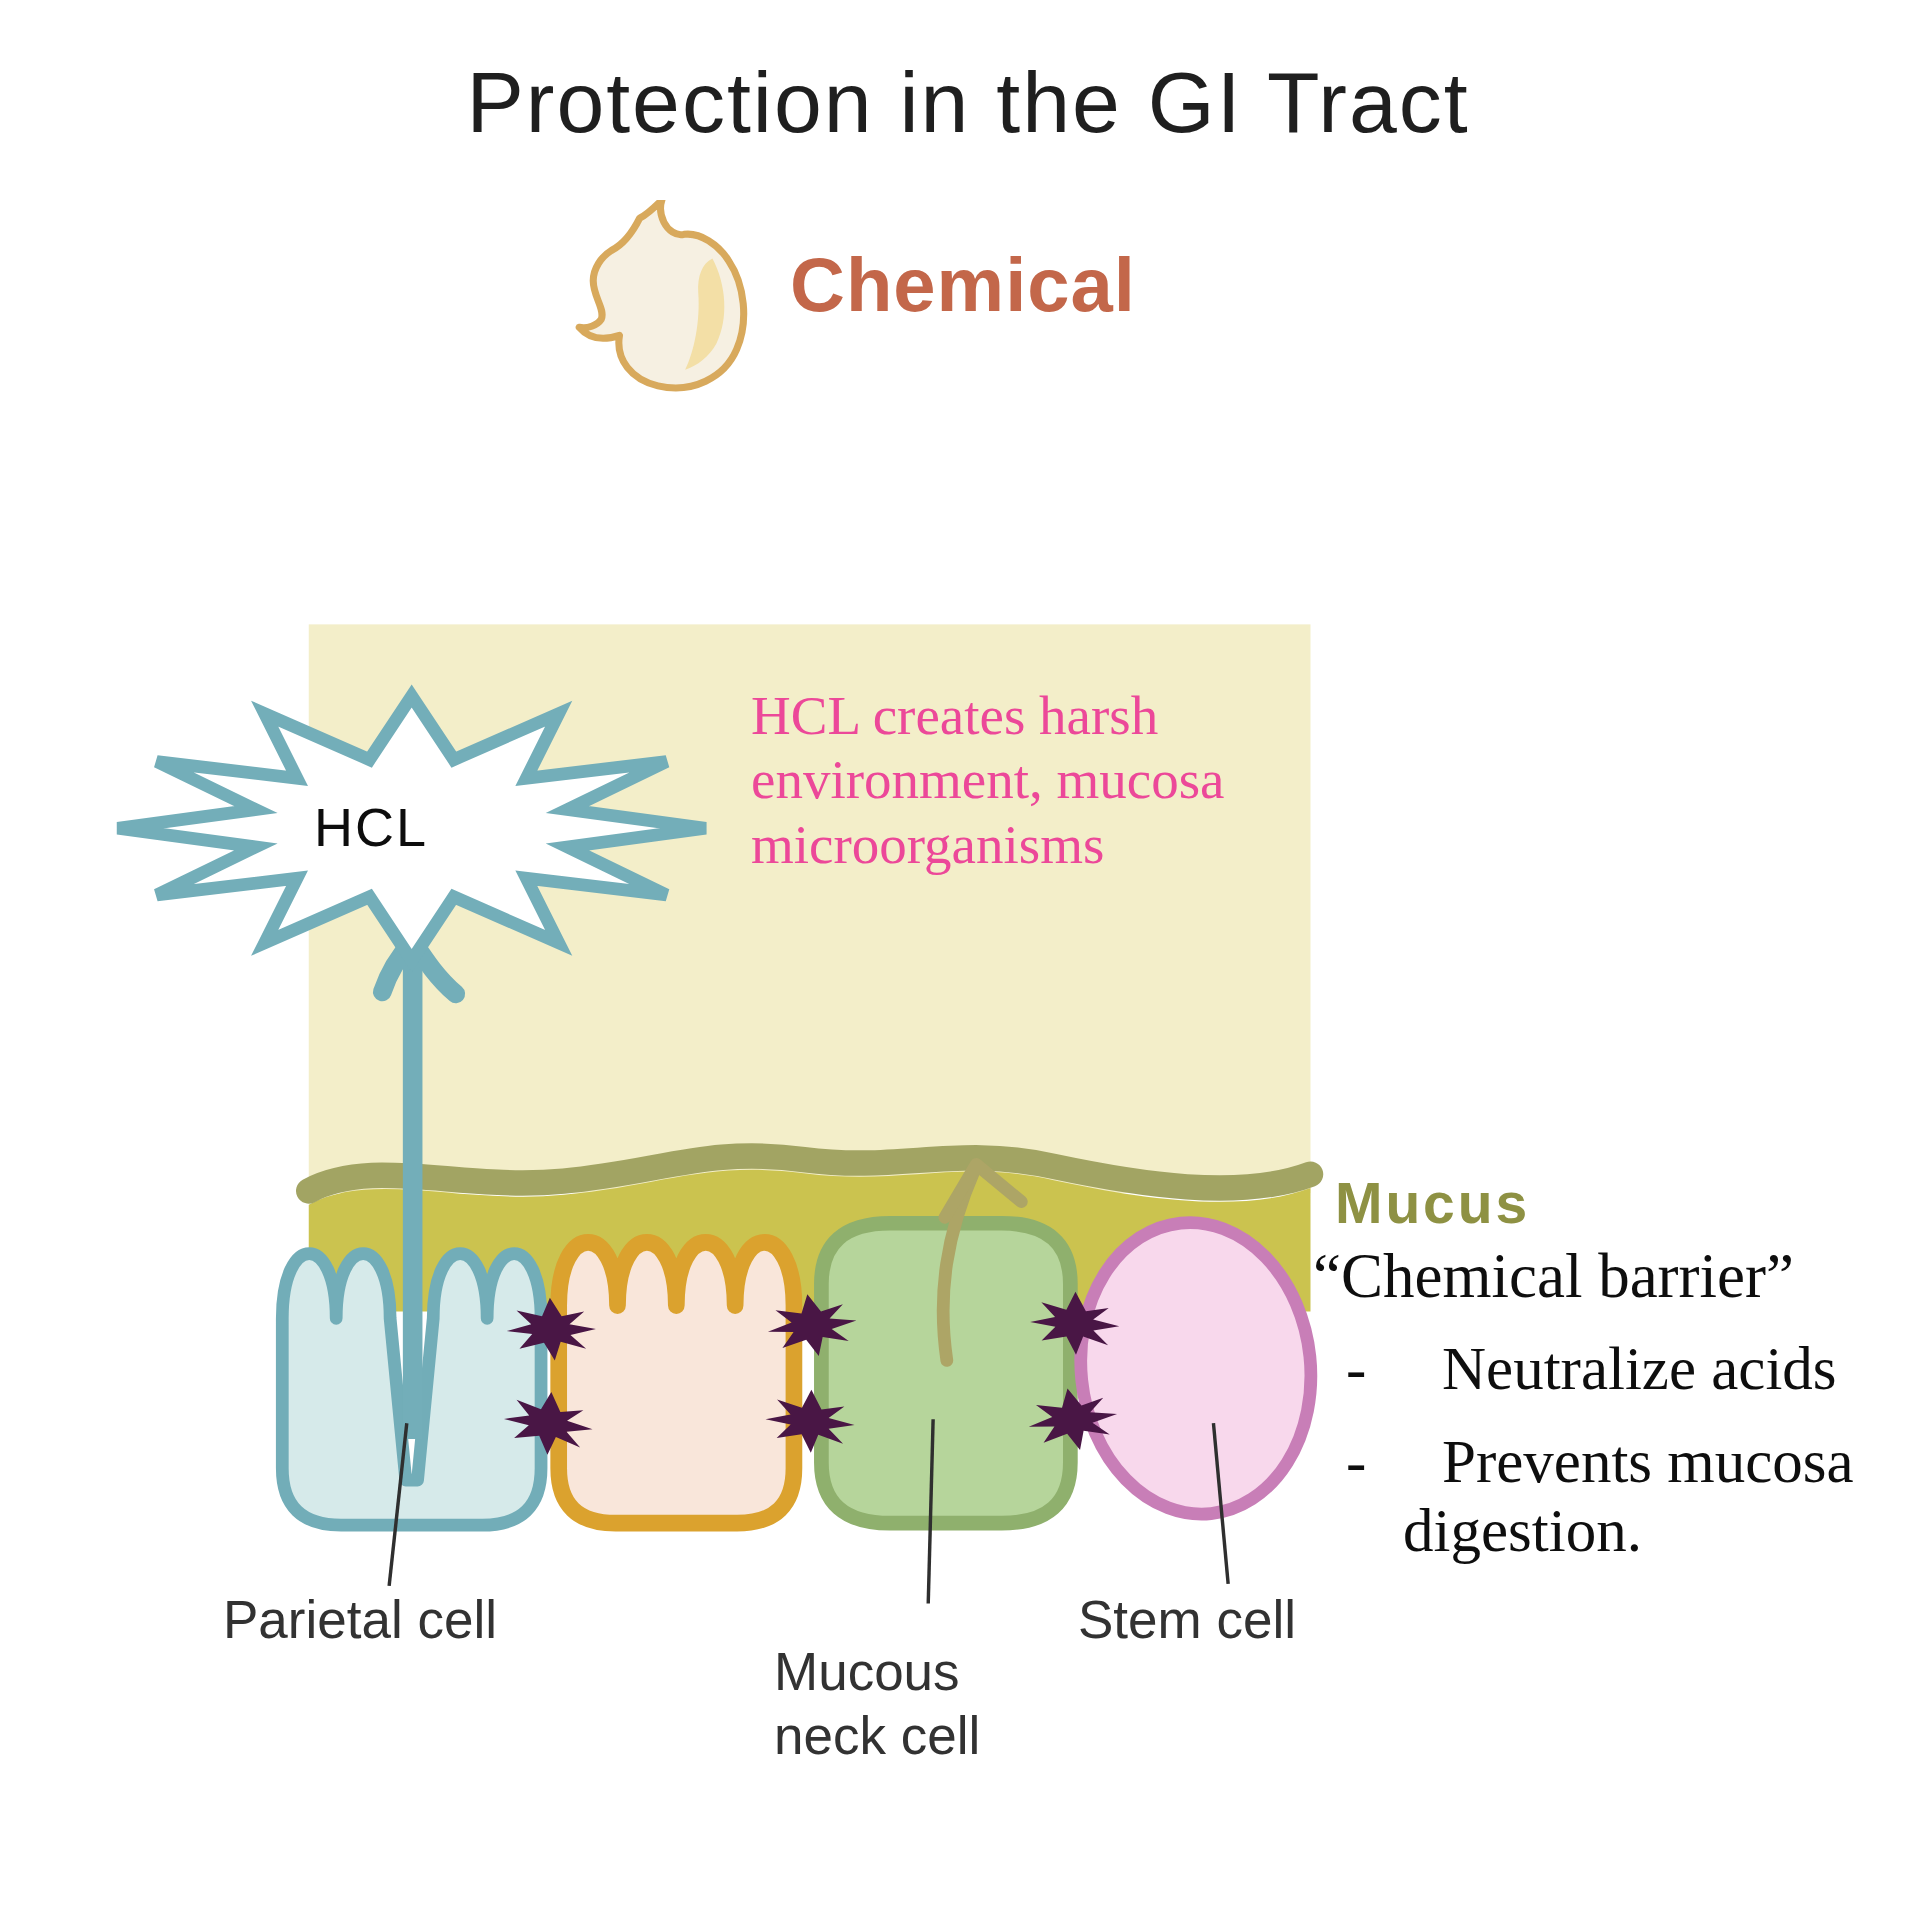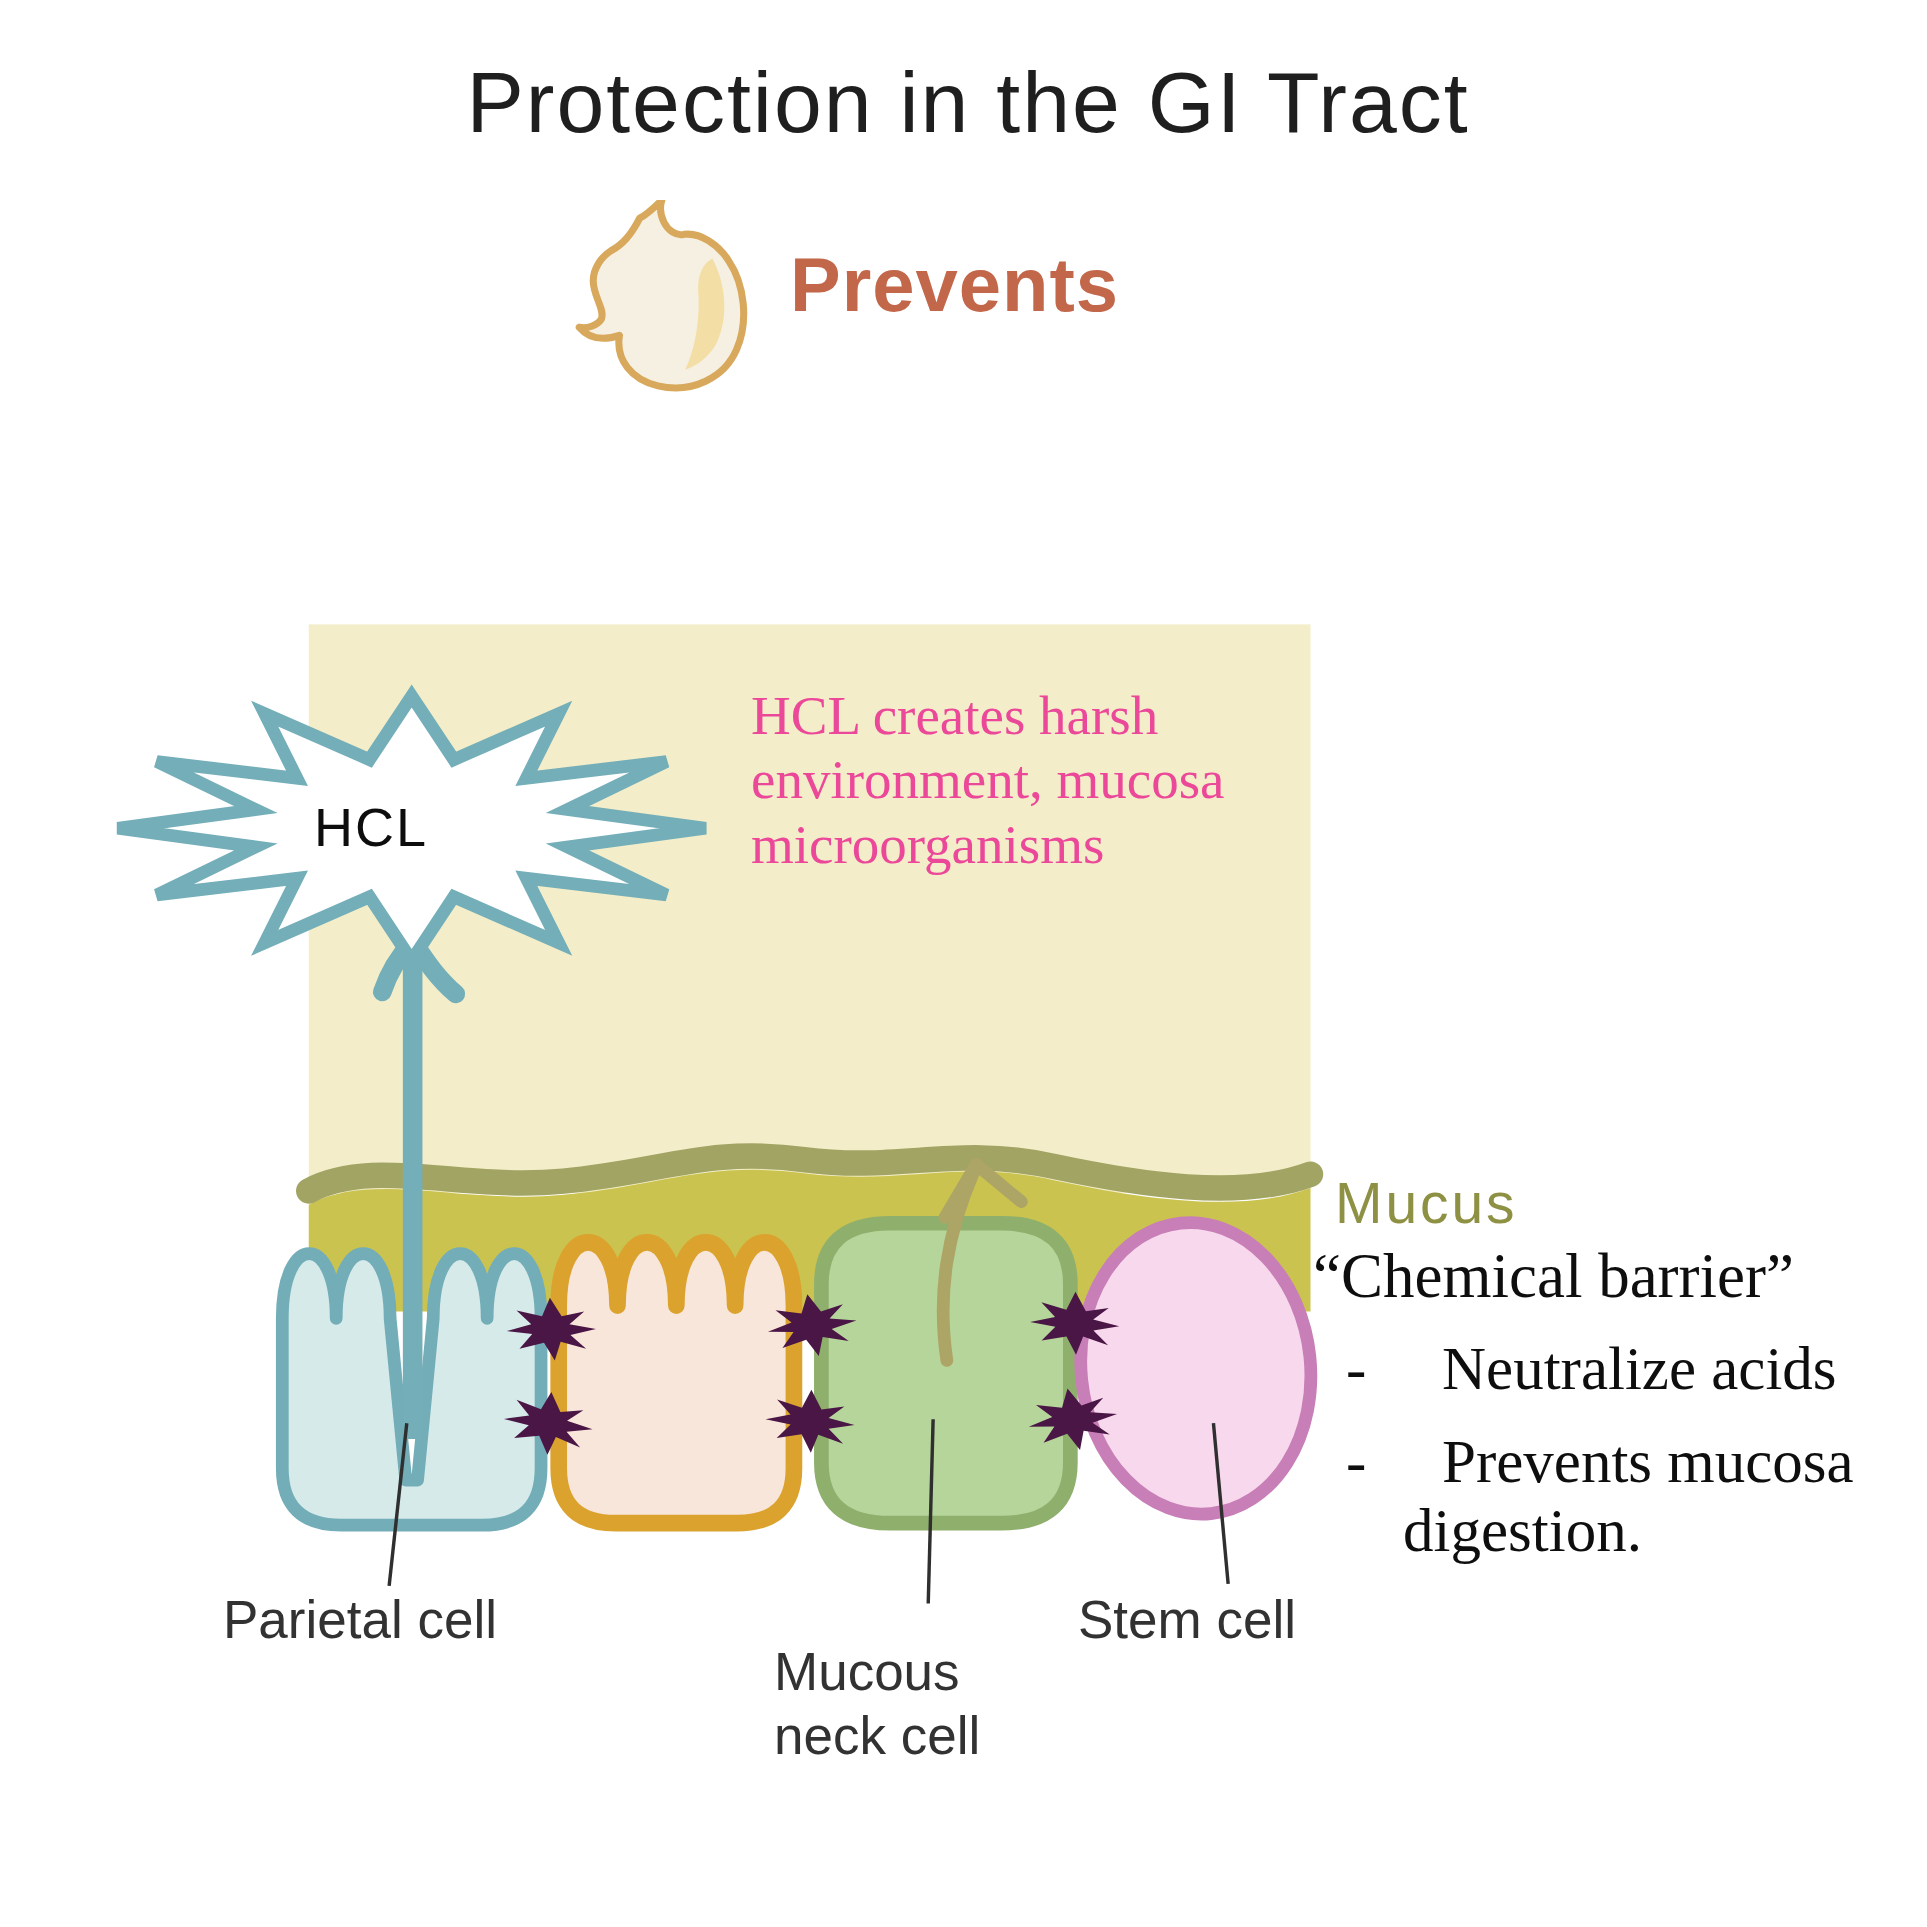--- a/index.html
+++ b/index.html
@@ -41,21 +41,21 @@
   .hcl-label{
     left:314px; top:796px; width:196px;
     font-size:54px;
     font-weight:500;
     letter-spacing:2px;
     color:#0d0d0d;
   }
   .mucus-label{
     left:1335px; top:1170px;
     font-size:57px;
-    font-weight:400;
+    font-weight:700;
     letter-spacing:2.9px;
     color:#8e9143;
     white-space:nowrap;
   }
   .barrier-block{
     left:1313px; top:1243px; width:588px;
     font-family:"Liberation Serif",serif;
     color:#0e0e0e;
   }
   .barrier-title{
@@ -177,21 +177,21 @@
              C88,14 88,6 90,0
              C82,8 76,14 68,18 Z" fill="#f6f0e2" stroke="#d8a95c" stroke-width="7" stroke-linejoin="round"></path>
     <path d="M140,58 C154,84 156,118 144,142
              C137,155 125,164 113,168
              C122,150 128,120 126,92
              C125,75 130,63 140,58 Z" fill="#f3dfa6"></path>
   </svg>
 
   <div class="abs title">Protection in the GI Tract</div>
 
-  <div class="abs stomach-label">Prevents</div>
+  <div class="abs stomach-label">Chemical</div>
 
   <div class="abs lumen-text">
     <div>HCL creates harsh</div>
     <div>environment, mucosa</div>
     <div>microorganisms</div>
   </div>
 
   <div class="abs hcl-label">HCL</div>
 
   <div class="abs mucus-label">Mucus</div>

